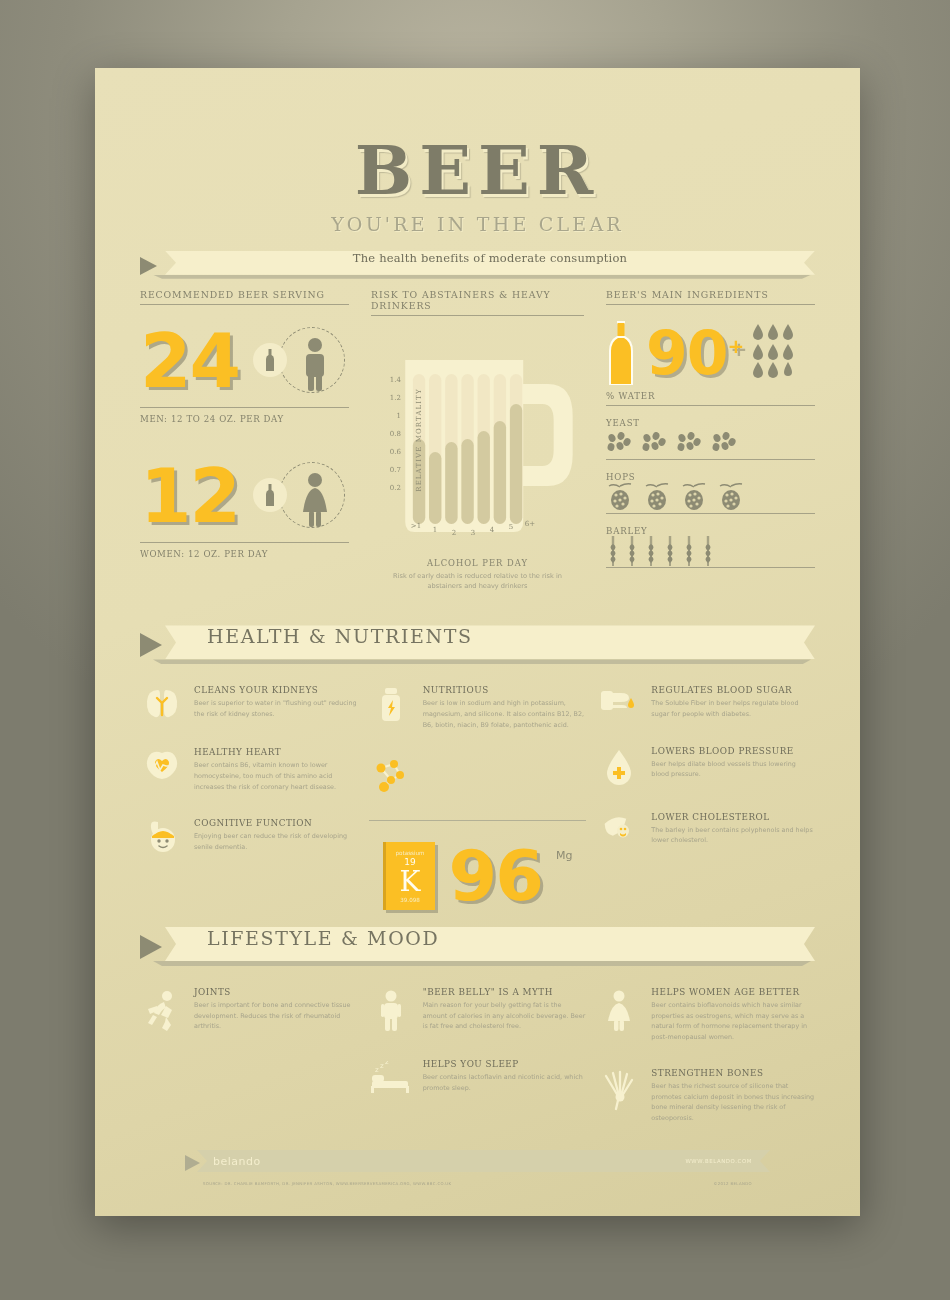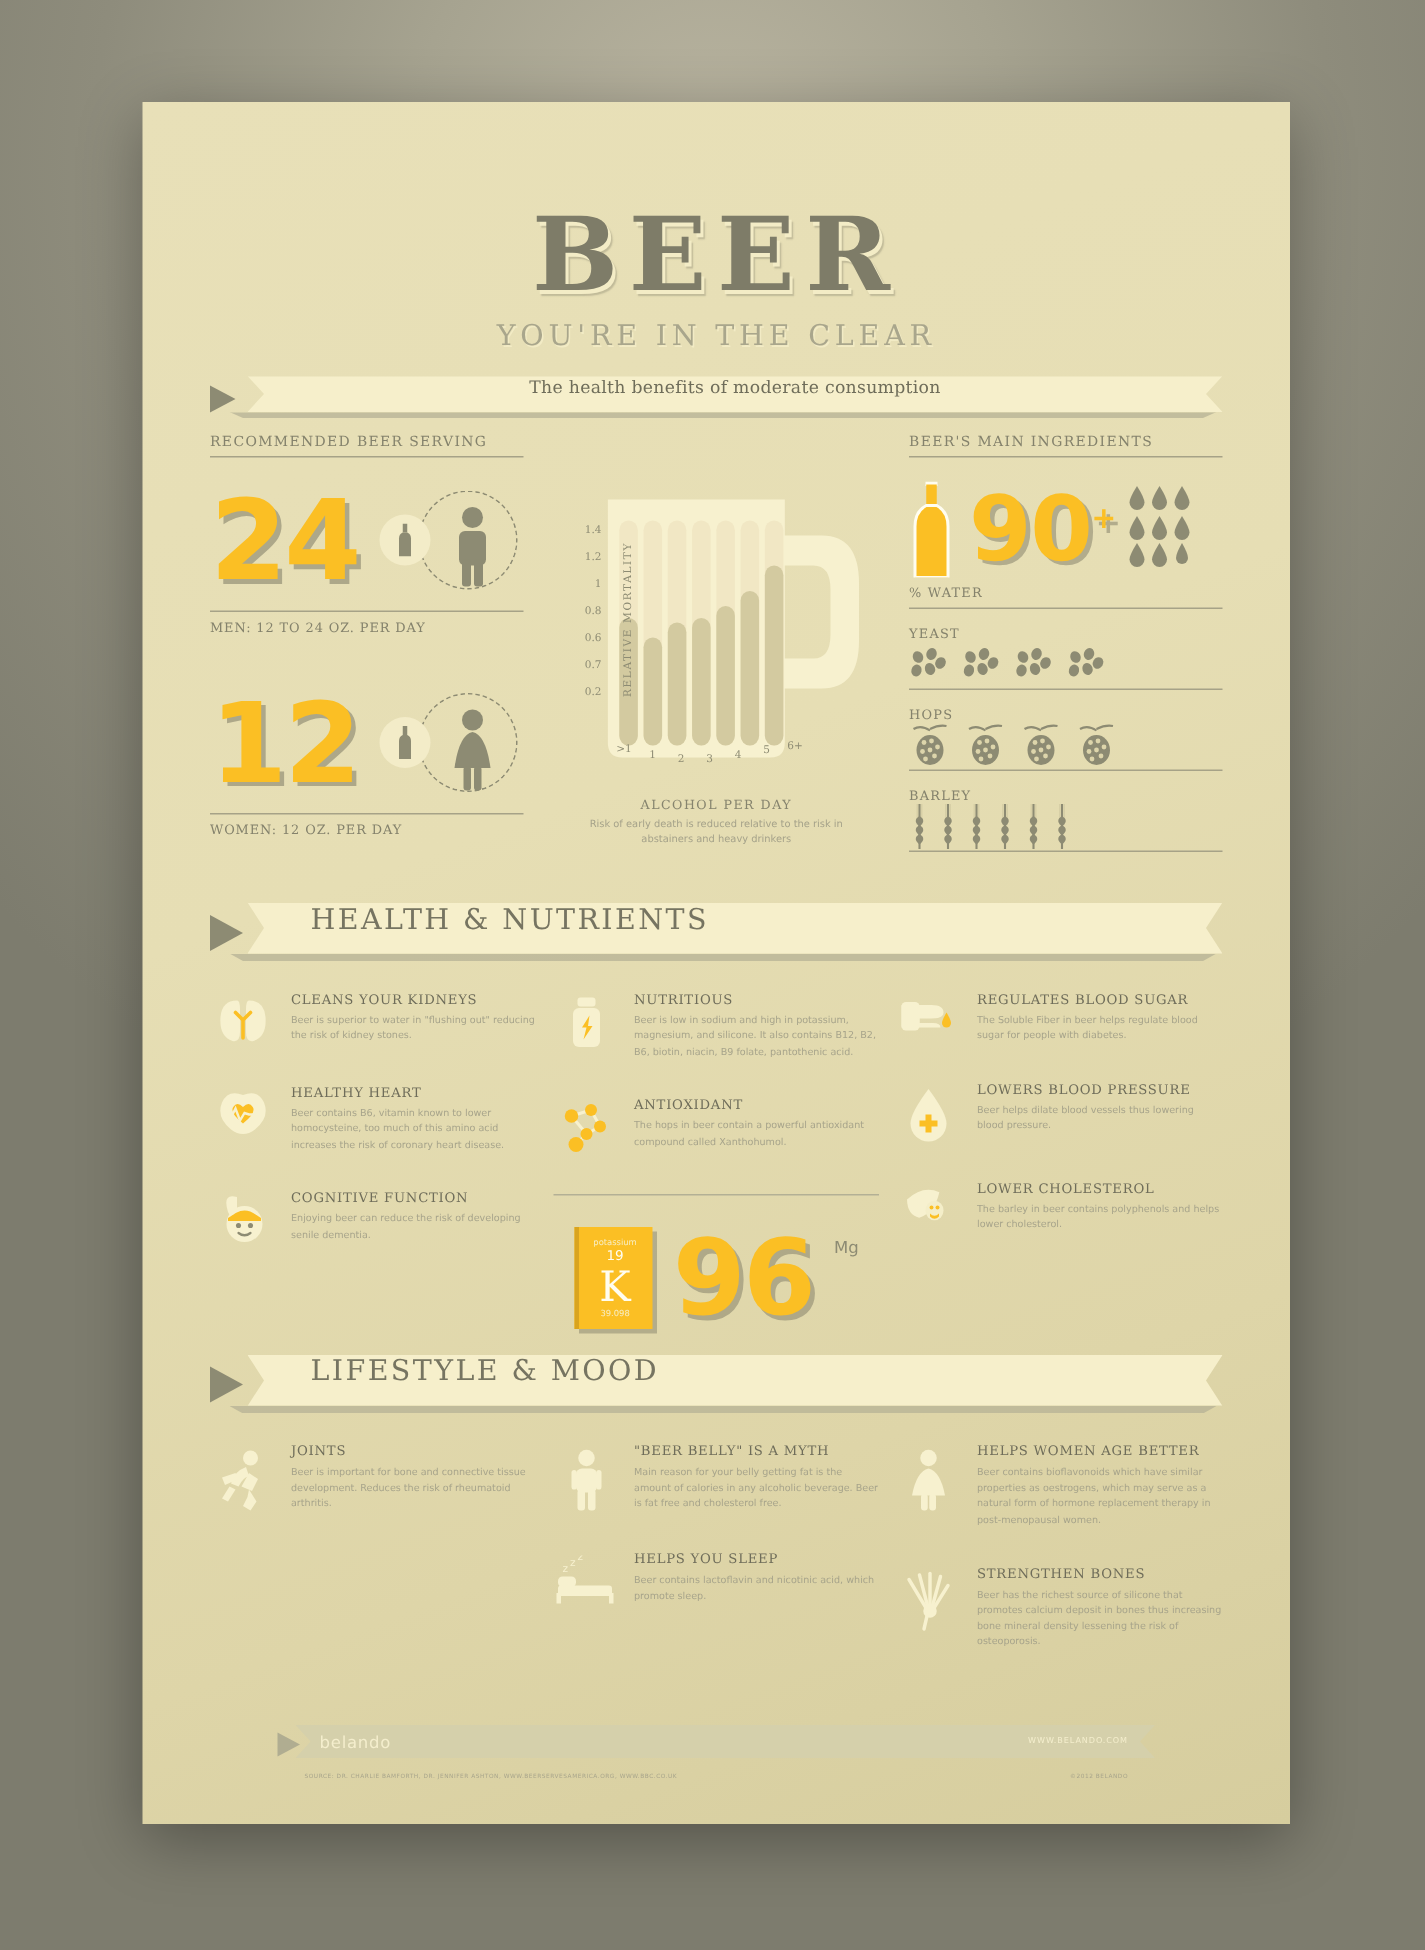--- a/index.html
+++ b/index.html
@@ -254,20 +254,21 @@
               <rect x="3.5" y="0" width="3" height="6" fill="#8d8b73"></rect>
               <path d="M1 22 L1 10 Q1 7 3.5 6 L6.5 6 Q9 7 9 10 L9 22 Z" fill="#8d8b73"></path>
             </svg>
           </div>
         </div>
       </div>
       <div class="serve-cap">WOMEN: 12 OZ. PER DAY</div>
     </div>
 
     <div class="tc mid">
+      <div class="colhead">RISK TO ABSTAINERS &amp; HEAVY DRINKERS</div>
       <div class="chartbox">
         <div class="axis-title">RELATIVE MORTALITY</div>
         <svg width="100%" height="228" viewBox="0 0 224 228" preserveAspectRatio="none">
 
           <path d="M150 58 L186 58 Q212 58 212 90 L212 128 Q212 160 186 160 L150 160
                    L150 140 L180 140 Q192 140 192 124 L192 94 Q192 78 180 78 L150 78 Z" fill="#f7f1cf"></path>
 
           <path d="M36 34 L160 34 L160 196 Q160 206 150 206 L46 206 Q36 206 36 196 Z" fill="#f7f1cf"></path>
 
           <g fill="#f1e7c4">
@@ -601,24 +602,20 @@
                   </g>
                   <g fill="#fbbf24">
                     <circle cx="9" cy="10" r="4.5"></circle>
                     <circle cx="22" cy="6" r="4"></circle>
                     <circle cx="28" cy="17" r="4"></circle>
                     <circle cx="19" cy="22" r="4"></circle>
                     <circle cx="12" cy="29" r="5"></circle>
                   </g>
                 </svg>
               </div>
-          <div class="btxt">
-                <div class="bttl">ANTIOXIDANT</div>
-                <div class="bdesc">The hops in beer contain a powerful antioxidant compound called Xanthohumol.</div>
-              </div>
         </div>
         <div class="kbox">
           <div class="ktile">
             <div class="kname">potassium</div>
             <div class="knum">19</div>
             <div class="ksym">K</div>
             <div class="kmass">39.098</div>
           </div>
           <div class="num96">96</div>
           <div class="mgu">Mg</div>

